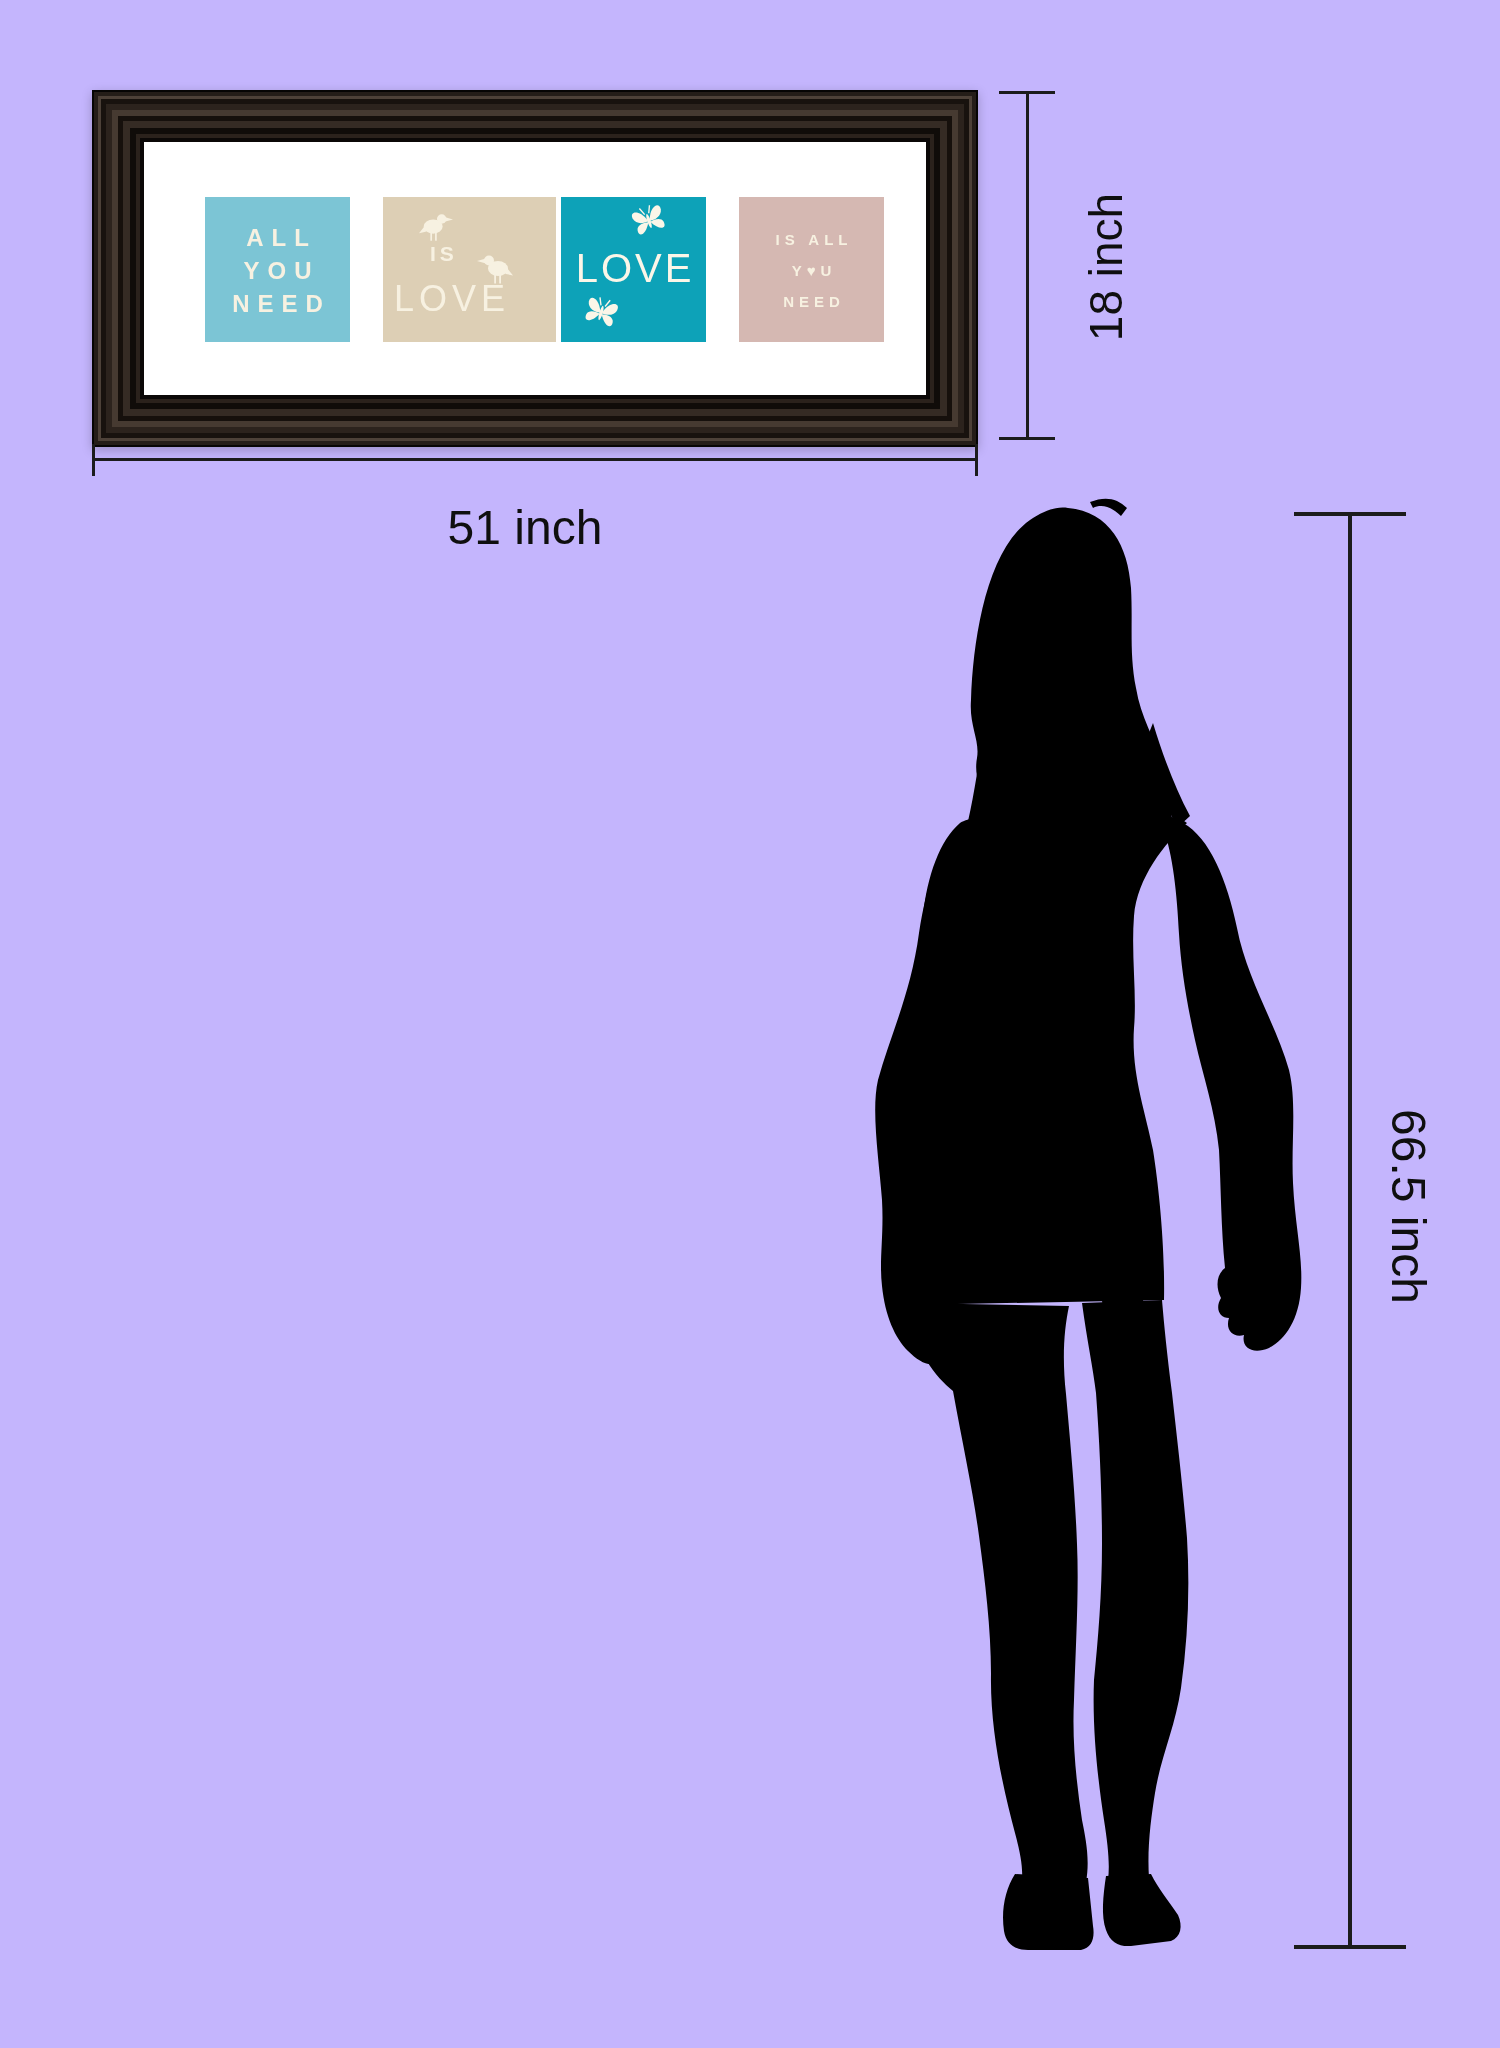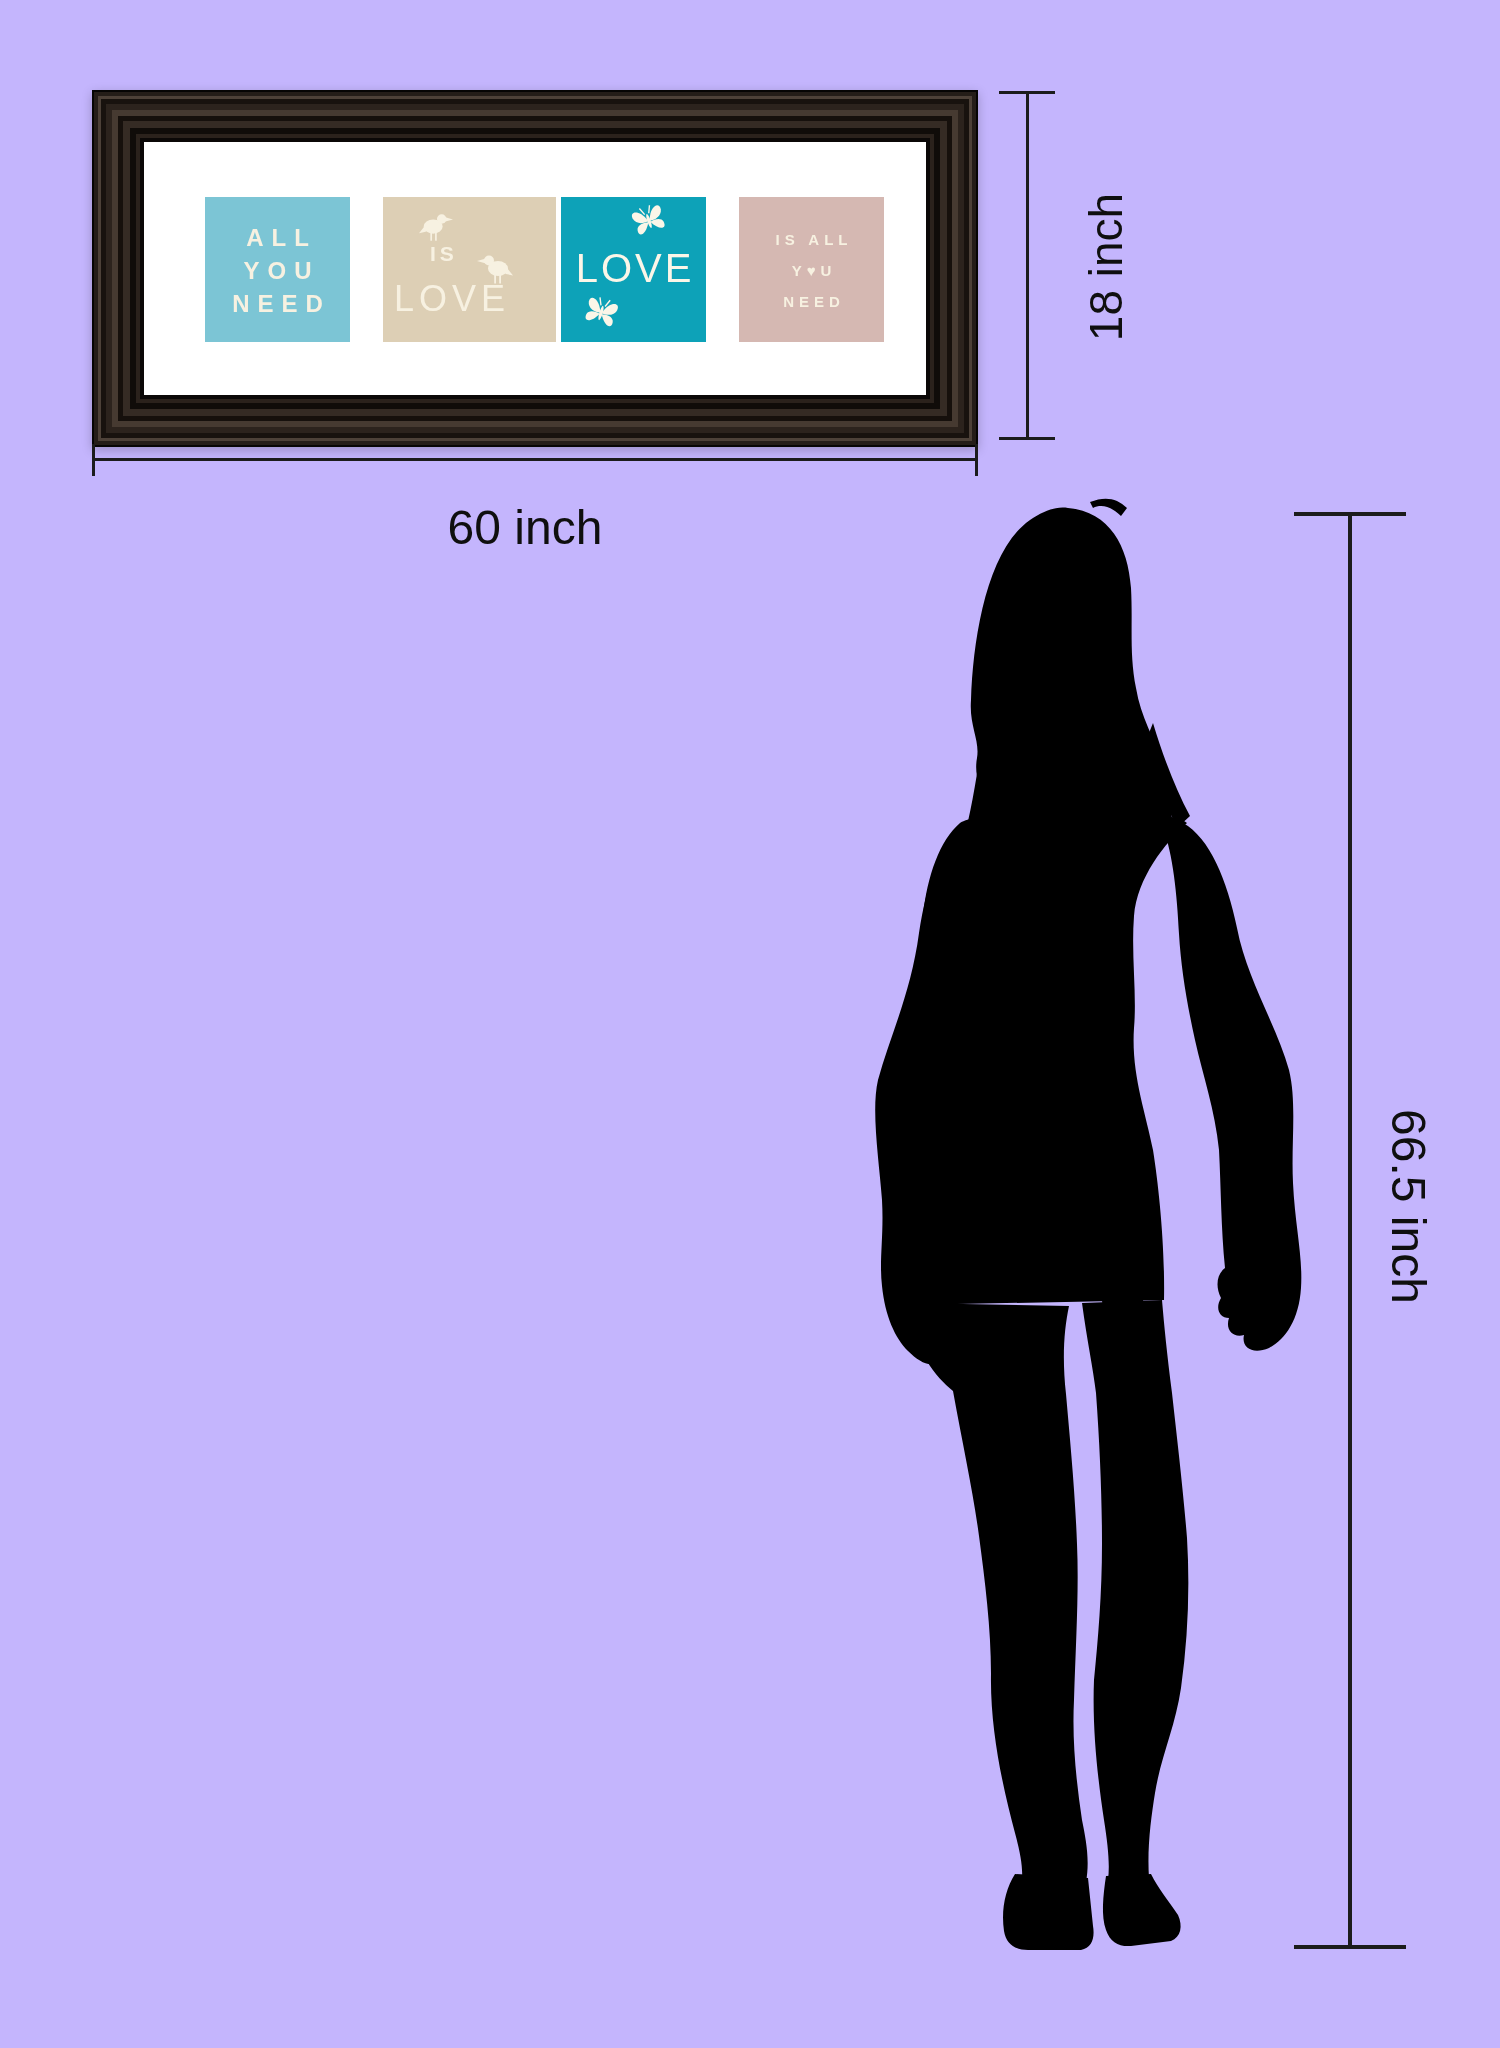--- a/index.html
+++ b/index.html
@@ -119,21 +119,21 @@
   </div>
 
   <div class="dim" style="left:1026px;top:92px;width:3px;height:348px;"></div>
   <div class="dim" style="left:999px;top:91px;width:56px;height:3px;"></div>
   <div class="dim" style="left:999px;top:437px;width:56px;height:3px;"></div>
   <div class="dim-label label-v18">18 inch</div>
 
   <div class="dim" style="left:92px;top:458px;width:886px;height:3px;"></div>
   <div class="dim" style="left:92px;top:444px;width:3px;height:32px;"></div>
   <div class="dim" style="left:975px;top:444px;width:3px;height:32px;"></div>
-  <div class="dim-label label-h42">60 inch</div>
+  <div class="dim-label label-h42">51 inch</div>
 
   <div class="dim" style="left:1348px;top:512px;width:4px;height:1437px;"></div>
   <div class="dim" style="left:1294px;top:512px;width:112px;height:4px;"></div>
   <div class="dim" style="left:1294px;top:1945px;width:112px;height:4px;"></div>
   <div class="dim-label label-v66">66.5 inch</div>
 
   <svg class="silhouette" width="445" height="1464" viewBox="0 0 445 1464">
     <g fill="#000000" stroke="none">
 
       <path d="M203,20 C245,24 263,58 266,100 C268,135 264,165 271,200 C276,230 290,252 299,278 C305,296 296,300 306,324 C310,342 300,360 285,368 C240,385 150,385 125,362 C112,352 108,336 114,320 C120,302 108,292 112,270 C115,252 104,238 106,212 C108,150 122,62 165,32 C178,23 191,18 203,20 Z"></path>

